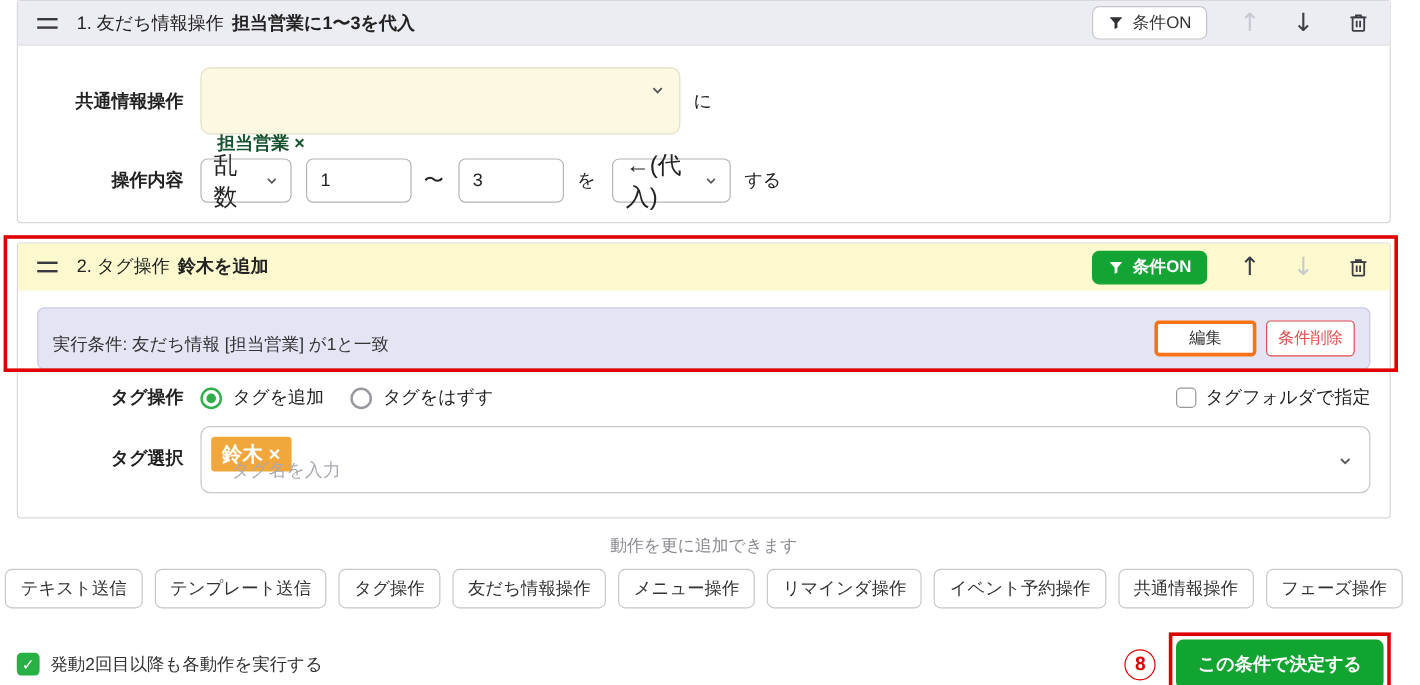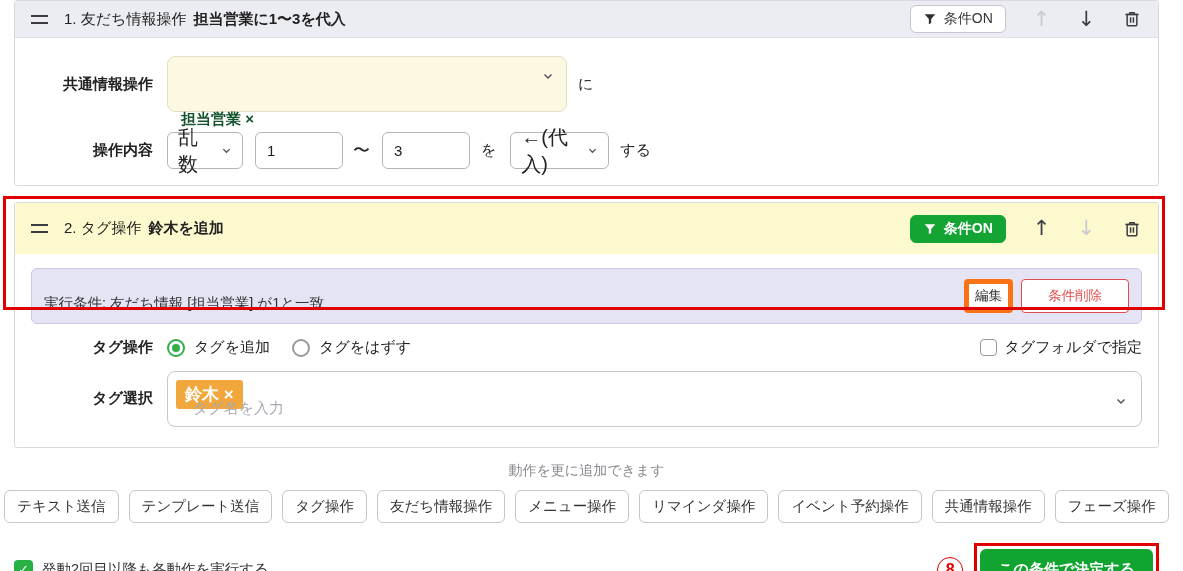--- a/index.html
+++ b/index.html
@@ -5,21 +5,21 @@
   * { margin:0; padding:0; box-sizing:border-box; }
   html,body { background:#fff; }
   body { font-family:"Liberation Sans","DejaVu Sans",sans-serif; color:#222; }
   .page { position:relative; width:1183px; height:571px; background:#fff; overflow:hidden; }
   .content { padding:0 24px 0 14px; }
 
   
   .card { border:1px solid #d8d8de; border-radius:3px; background:#fff; }
   .card-header { display:flex; align-items:center; height:37px; padding:0 16px; }
   .header-gray   { background:#ecedf3; border-bottom:1px solid #dfe0e6; }
-  .header-yellow { background:#fbf9cd; height:51px; }
+  .header-yellow { background:#fbf9cd; height:39px; }
   .drag-handle { width:17px; height:9px; border-top:2.5px solid #3a3a40; border-bottom:2.5px solid #3a3a40; margin-right:16px; flex-shrink:0; cursor:grab; }
   .title-prefix { font-size:15px; color:#222; }
   .title-summary { font-size:15px; font-weight:bold; color:#222; margin-left:7px; }
   .header-controls { margin-left:auto; display:flex; align-items:center; gap:27px; }
   .btn-cond { display:inline-flex; align-items:center; gap:7px; border-radius:6px; padding:4px 12px; font-size:14px; cursor:pointer; }
   .btn-cond.off { background:#fff; border:1px solid #c6c6cc; color:#333; }
   .btn-cond.on  { background:#14a433; border:1px solid #14a433; color:#fff; font-weight:bold; }
   .arrow { font-size:21px; line-height:1; cursor:pointer; font-family:"DejaVu Sans",sans-serif; }
   .arrow.disabled { color:#c9c9d2; cursor:default; }
   .arrow.enabled  { color:#3c3c44; }
@@ -34,22 +34,22 @@
   .particle { font-size:15px; color:#222; margin-left:11px; }
   .select { display:inline-flex; align-items:center; justify-content:space-between; gap:9px; border:1px solid #b4b4bb; border-radius:6px; height:37px; padding:0 10px; font-size:20px; background:#fff; margin-left:14px; cursor:pointer; color:#222; }
   .text-input { height:37px; width:88px; border:1px solid #b4b4bb; border-radius:6px; padding:0 11px; font-size:15px; margin-left:12px; color:#222; font-family:inherit; }
   .tilde { font-size:17px; margin-left:10px; color:#222; }
 
   
   .card2-wrap { position:relative; margin-top:16px; }
   .red-annotation { position:absolute; top:-6px; left:-11px; right:-6px; height:114px; border:3px solid #e00000; pointer-events:none; z-index:4; }
   .cond-bar { margin:14px 16px; background:#e4e4f5; border:1px solid #c9c9e6; border-radius:6px; padding:10px 12px; display:flex; align-items:flex-end; font-size:14.5px; color:#333; }
   .cond-actions { margin-left:auto; display:flex; gap:8px; }
-  .btn-edit { background:#fff; border:5px solid #f97316; border-radius:4px; padding:3px 6px; font-size:13.5px; color:#333; cursor:pointer; }
-  .btn-del  { background:#fff; border:1px solid #e14d4d; border-radius:4px; padding:3px 26px; font-size:13.5px; color:#e14d4d; cursor:pointer; }
+  .btn-edit { background:#fff; border:3px solid #f97316; border-radius:4px; padding:3px 26px; font-size:13.5px; color:#333; cursor:pointer; }
+  .btn-del  { background:#fff; border:1px solid #e14d4d; border-radius:4px; padding:3px 9px; font-size:13.5px; color:#e14d4d; cursor:pointer; }
 
   
   .radio-group { display:inline-flex; align-items:center; gap:9px; margin-left:14px; cursor:pointer; }
   .radio-group + .radio-group { margin-left:22px; }
   .radio { width:18px; height:18px; border-radius:50%; position:relative; background:#fff; }
   .radio.checked { border:2px solid #2fae49; }
   .radio.checked::after { content:''; position:absolute; inset:3px; background:#2fae49; border-radius:50%; }
   .radio.unchecked { border:2px solid #98989f; }
   .radio-label { font-size:15px; color:#222; }
   .chk-empty { width:17px; height:17px; border:1.5px solid #98989f; border-radius:4px; background:#fff; cursor:pointer; flex-shrink:0; }

